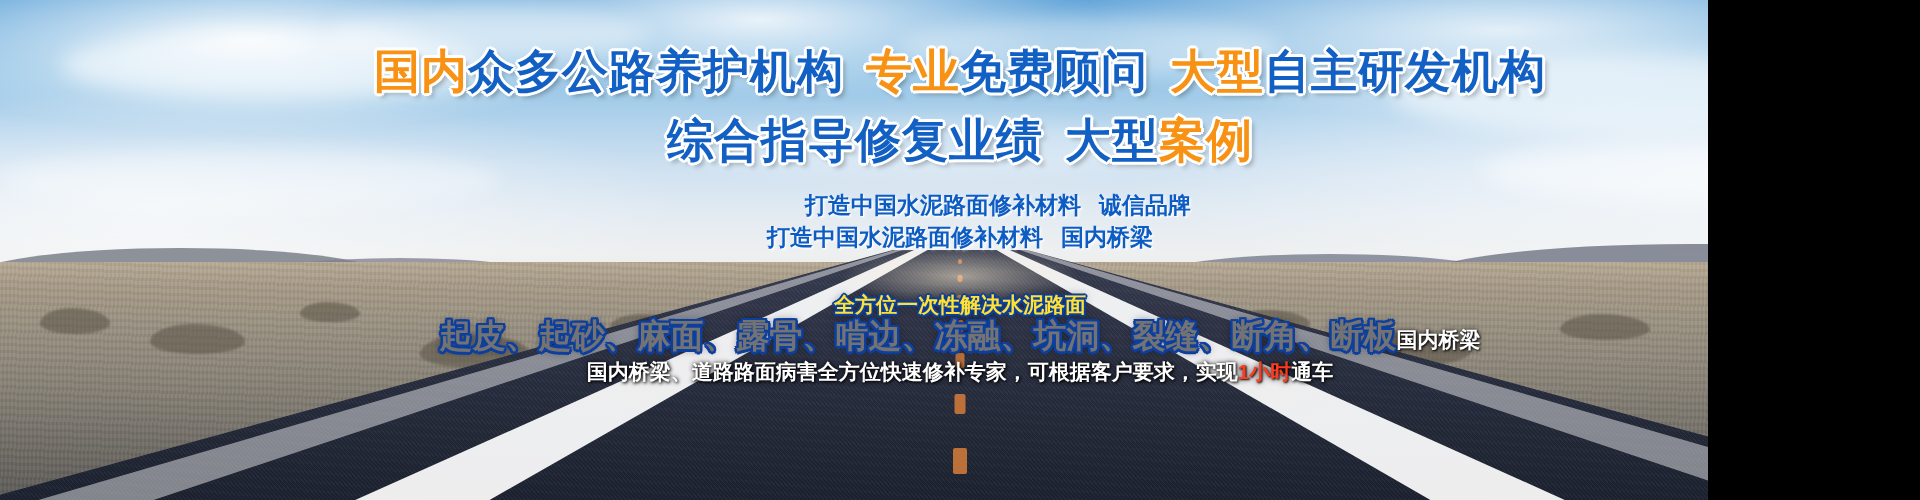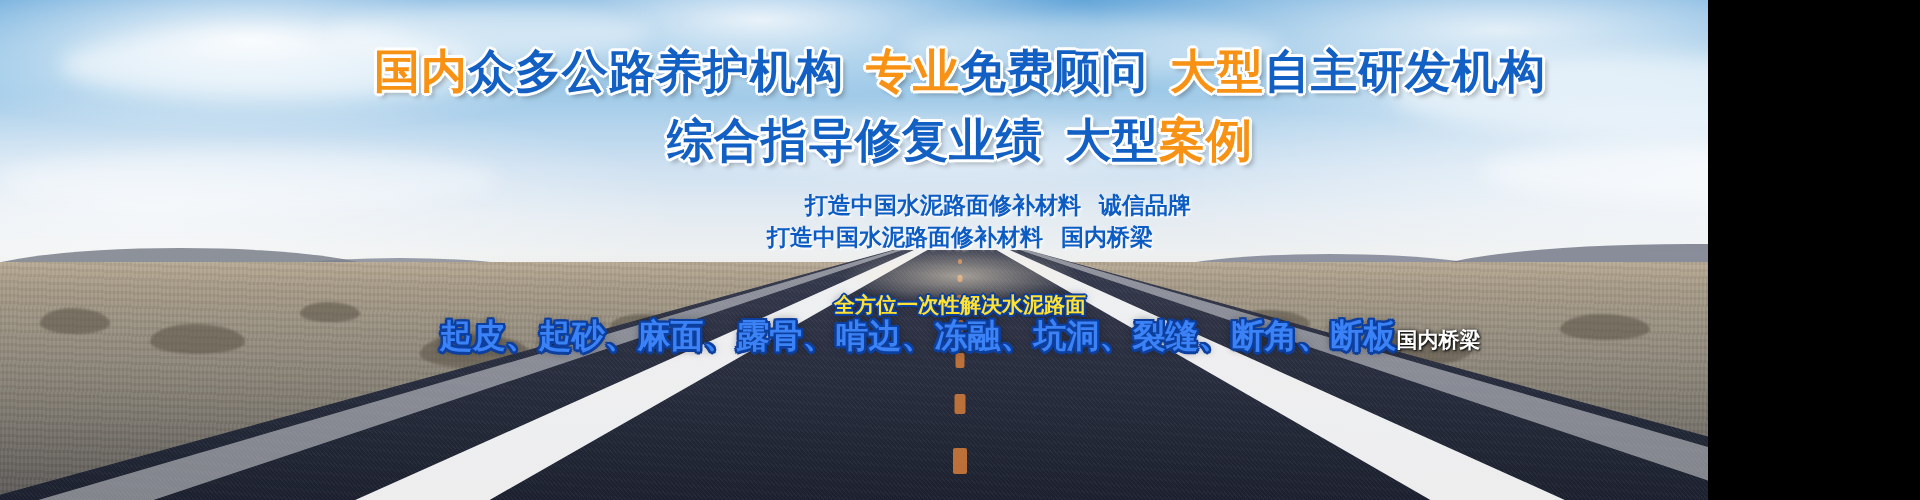--- a/index.html
+++ b/index.html
@@ -237,21 +237,21 @@
       0 -2px 0 #0d3f9e, 0 2px 0 #0d3f9e,
       0 0 8px rgba(0,0,0,0.6);
   }
   .rt-2 {
     top: 315px;
     font-size: 33px;
     line-height: 42px;
     letter-spacing: 0px;
   }
   .rt-2 .dz {
-    color: #3b82f6;
+    color: #737373;
     text-shadow:
       -2px -2px 0 #0d3f9e, 2px -2px 0 #0d3f9e,
       -2px  2px 0 #0d3f9e, 2px  2px 0 #0d3f9e,
       -2.5px 0 0 #0d3f9e, 2.5px 0 0 #0d3f9e,
       0 -2.5px 0 #0d3f9e, 0 2.5px 0 #0d3f9e,
       0 0 9px rgba(0,0,0,0.65);
   }
   .rt-2 .tail {
     font-size: 21px;
     color: #ffffff;
@@ -338,14 +338,17 @@
   <div class="subline subline-2">
     <span>打造中国水泥路面修补材料</span><span class="sub-gap"></span><span>国内桥梁</span>
   </div>
 
   <div class="road-text rt-1">全方位一次性解决水泥路面</div>
 
   <div class="road-text rt-2">
     <span class="dz">起皮、起砂、麻面、露骨、啃边、冻融、坑洞、裂缝、断角、断板</span><span class="tail">国内桥梁</span>
   </div>
 
+  <div class="road-text rt-3">
+    <span>国内桥梁、道路路面病害全方位快速修补专家，可根据客户要求，实现</span><span class="hot">1小时</span><span>通车</span>
+  </div>
 
 </div>
 
 </body></html>

